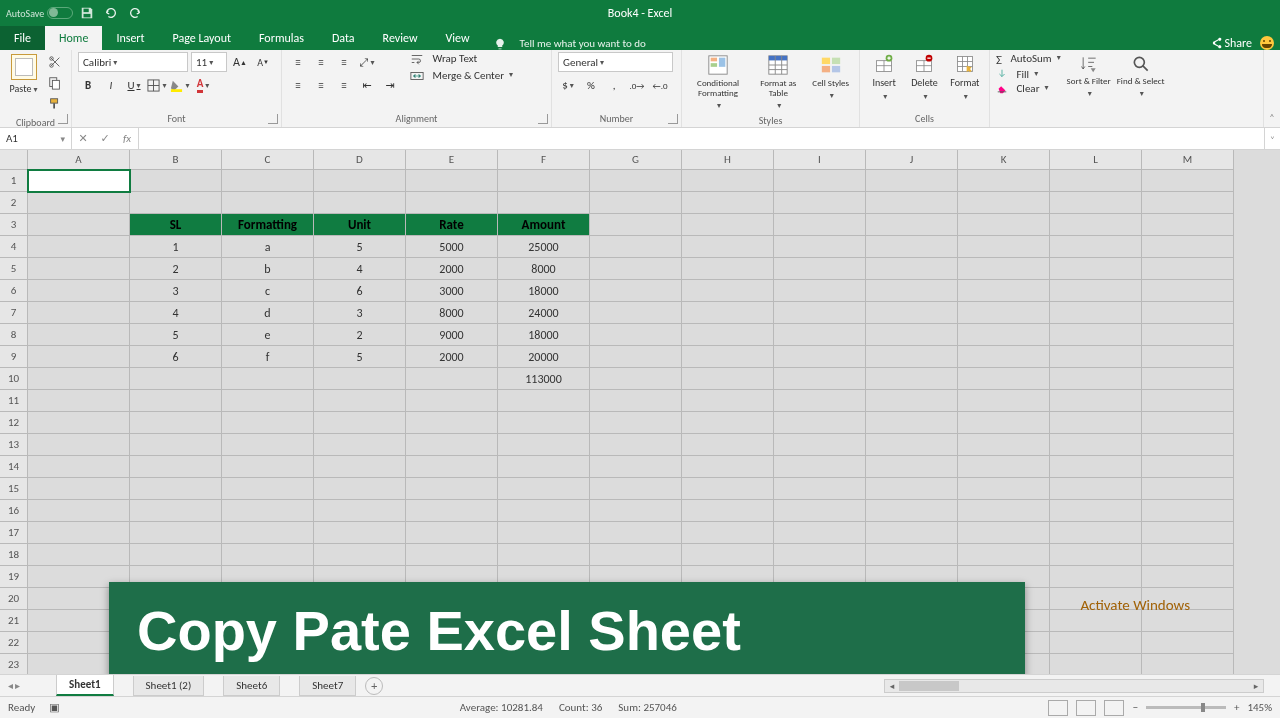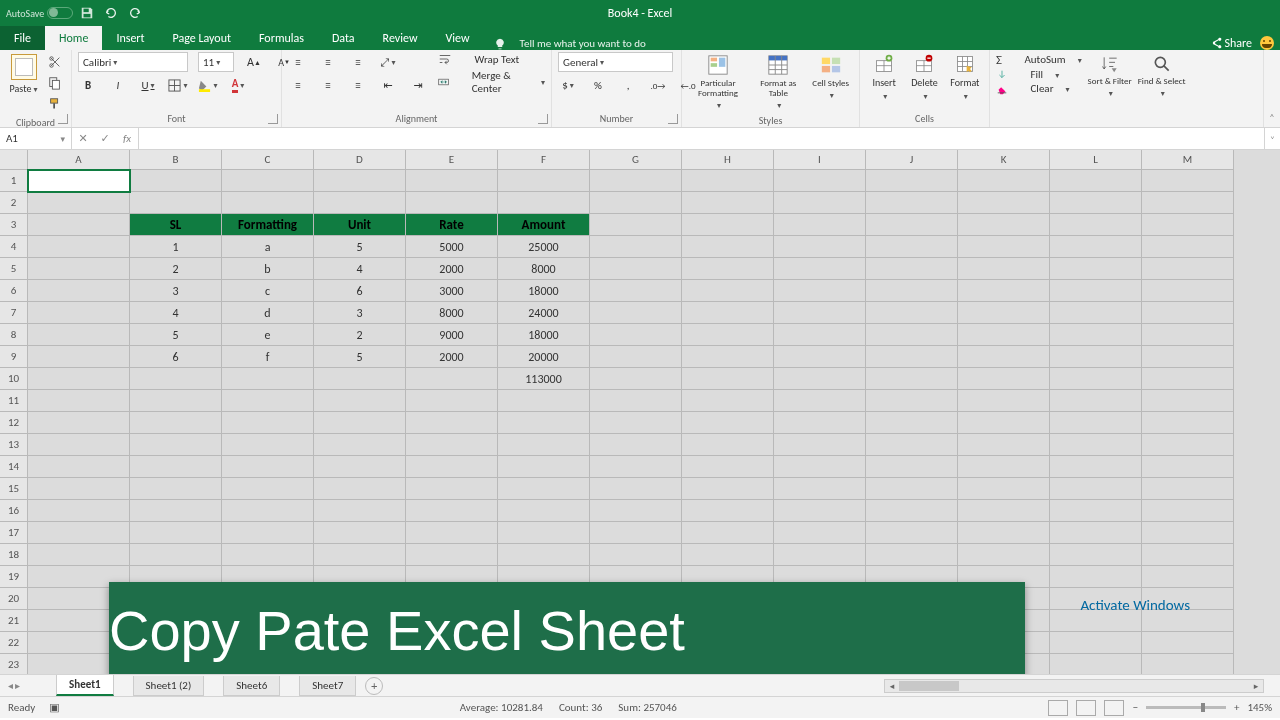--- a/index.html
+++ b/index.html
@@ -28,21 +28,21 @@
 .smiley::before, .smiley::after { content: ""; position: absolute; background: #664500; }
 .smiley::before { width: 2px; height: 2px; top: 4px; left: 3px; border-radius: 50%; box-shadow: 6px 0 #664500; }
 .smiley::after { width: 8px; height: 3px; border: 1px solid #664500; border-top: none; border-radius: 0 0 8px 8px; left: 2px; top: 8px; }
 
 
 .ribbon { height: 78px; background: #f3f3f3; border-bottom: 1px solid #d4d4d4; display: flex; }
 .rgroup { border-right: 1px solid #e1e1e1; display: flex; flex-direction: column; padding: 2px 6px 0; position: relative; }
 .rgroup-label { text-align: center; font-size: 10px; color: #666; padding: 2px 0; margin-top: auto; }
 .rgroup-body { display: flex; align-items: flex-start; gap: 4px; flex: 1; }
 .vstack { display: flex; flex-direction: column; gap: 1px; }
-.hrow { display: flex; align-items: center; gap: 10px; }
+.hrow { display: flex; gap: 3px; }
 .bigbtn { display: flex; flex-direction: column; align-items: center; justify-content: center; width: 42px; padding: 2px 0; font-size: 10px; gap: 2px; cursor: pointer; }
 .smbtn { width: 20px; height: 20px; display: flex; align-items: center; justify-content: center; font-size: 11px; cursor: pointer; }
 .combo { border: 1px solid #c8c8c8; background: #fff; height: 20px; font-size: 11px; display: flex; align-items: center; padding: 0 4px; }
 .dlg { position: absolute; right: 3px; bottom: 3px; width: 10px; height: 10px; border: 1px solid #999; border-left: none; border-top: none; }
 .dd::after { content: "▾"; font-size: 8px; margin-left: 2px; color: #555; }
 .paste-ico { width: 26px; height: 26px; border: 1px solid #c89a3b; background: #fffbe6; position: relative; }
 .paste-ico::before { content: ""; position: absolute; inset: 3px; background: #fff; border: 1px solid #bbb; }
 
 svg { display: block; }
 
@@ -62,41 +62,41 @@
 .rowheads { position: absolute; left: 0; top: 20px; bottom: 0; width: 28px; }
 .rowhead { height: 22px; text-align: center; font-size: 11px; color: #555; background: #e6e6e6; border-right: 1px solid #b9b9b9; border-bottom: 1px solid #b9b9b9; line-height: 22px; }
 .cells { position: absolute; left: 28px; top: 20px; right: 0; bottom: 0; }
 .cellrow { display: flex; height: 22px; }
 .cell { width: 92px; border-right: 1px solid #b9b9b9; border-bottom: 1px solid #b9b9b9; font-size: 12px; line-height: 22px; text-align: center; background: #dcdcdc; font-family: Calibri, sans-serif; }
 .cell:first-child { width: 102px; }
 .cell.selected { background: #fff; outline: 2px solid #107c41; outline-offset: -1px; position: relative; z-index: 2; }
 .cell.hdr { background: #107c41; color: #000; font-weight: 700; font-size: 13px; }
 
 
-.banner { position: absolute; left: 109px; top: 432px; width: 916px; height: 96px; background: #1e6e49; color: #fff; font-size: 56px; font-weight: 400; display: flex; align-items: center; box-shadow: 0 3px 8px rgba(0,0,0,.4); font-family: Arial, sans-serif; }
+.banner { position: absolute; left: 109px; top: 432px; width: 916px; height: 96px; background: #1e6e49; color: #fff; font-size: 56px; font-weight: 700; display: flex; align-items: center; padding-left: 28px; box-shadow: 0 3px 8px rgba(0,0,0,.4); font-family: Arial, sans-serif; }
 
 
 .sheet-row { height: 22px; background: #f3f3f3; border-top: 1px solid #d4d4d4; display: flex; align-items: center; position: relative; }
 .sheet-nav { display: flex; gap: 2px; padding: 0 8px; color: #888; font-size: 10px; }
 .sheet-tabs { display: flex; align-items: flex-end; height: 100%; margin-left: 28px; gap: 20px; }
 .sheet-tab { padding: 3px 12px; font-size: 11px; border: 1px solid #ccc; border-top: none; background: #e8e8e8; margin-right: -1px; cursor: pointer; }
 .sheet-tab.active { background: #fff; border-bottom: 2px solid #107c41; font-weight: 700; }
 .add-sheet { width: 18px; height: 18px; border: 1px solid #bbb; border-radius: 50%; display: flex; align-items: center; justify-content: center; margin-left: 10px; color: #666; font-size: 12px; }
 .hscroll-track { position: absolute; right: 16px; bottom: 3px; width: 380px; height: 14px; background: #e8e8e8; border: 1px solid #ccc; }
 .hscroll-thumb { position: absolute; left: 14px; top: 1px; width: 60px; height: 10px; background: #c8c8c8; }
 .hscroll-btn { position: absolute; top: 0; width: 14px; height: 12px; text-align: center; font-size: 9px; color: #666; }
 
 
 .status { height: 22px; background: #f3f3f3; border-top: 1px solid #d4d4d4; display: flex; align-items: center; font-size: 11px; color: #555; padding: 0 8px; }
 .status .agg { margin-left: 400px; display: flex; gap: 16px; }
 .status-right { position: absolute; right: 8px; display: flex; align-items: center; gap: 8px; }
 .viewbtn { width: 20px; height: 16px; border: 1px solid #aaa; }
 .slider { width: 80px; height: 3px; background: #bbb; position: relative; }
 .slider::after { content: ""; position: absolute; left: 55px; top: -3px; width: 4px; height: 9px; background: #888; }
-.watermark { position: absolute; right: 90px; bottom: 60px; color: #0369a1; font-size: 15px; pointer-events: none; }
+.watermark { position: absolute; right: 90px; bottom: 60px; color: #a16207; font-size: 15px; pointer-events: none; }
 </style>
 </head>
 <body>
 
 <div class="titlebar">
   <div class="left">
     <div class="autosave">
       <span>AutoSave</span>
       <span class="autosave-toggle"></span>
     </div>
@@ -271,21 +271,21 @@
 
   <div class="rgroup" style="width:178px">
     <div class="rgroup-body">
       <div class="bigbtn dd" style="width:62px">
           <svg width="22" height="22" viewBox="0 0 24 24">
             <rect x="2" y="2" width="20" height="20" fill="#fff" stroke="#888"></rect>
             <rect x="4" y="4" width="7" height="4" fill="#f4b183"></rect>
             <rect x="4" y="10" width="7" height="4" fill="#a9d08e"></rect>
             <rect x="13" y="4" width="7" height="10" fill="#9bc2e6"></rect>
           </svg>
-          <span style="font-size:9px;line-height:1.1;text-align:center">Particular Formatting</span>
+          <span style="font-size:9px;line-height:1.1;text-align:center">Conditional Formatting</span>
         </div>
       <div class="bigbtn dd" style="width:54px">
           <svg width="22" height="22" viewBox="0 0 24 24">
             <rect x="2" y="2" width="20" height="20" fill="#fff" stroke="#888"></rect>
             <rect x="2" y="2" width="20" height="5" fill="#4472c4"></rect>
             <path stroke="#888" d="M2 12h20M2 17h20M9 2v20M16 2v20"></path>
           </svg>
           <span style="font-size:9px;line-height:1.1;text-align:center">Format as Table</span>
         </div>
       <div class="bigbtn dd" style="width:46px">

